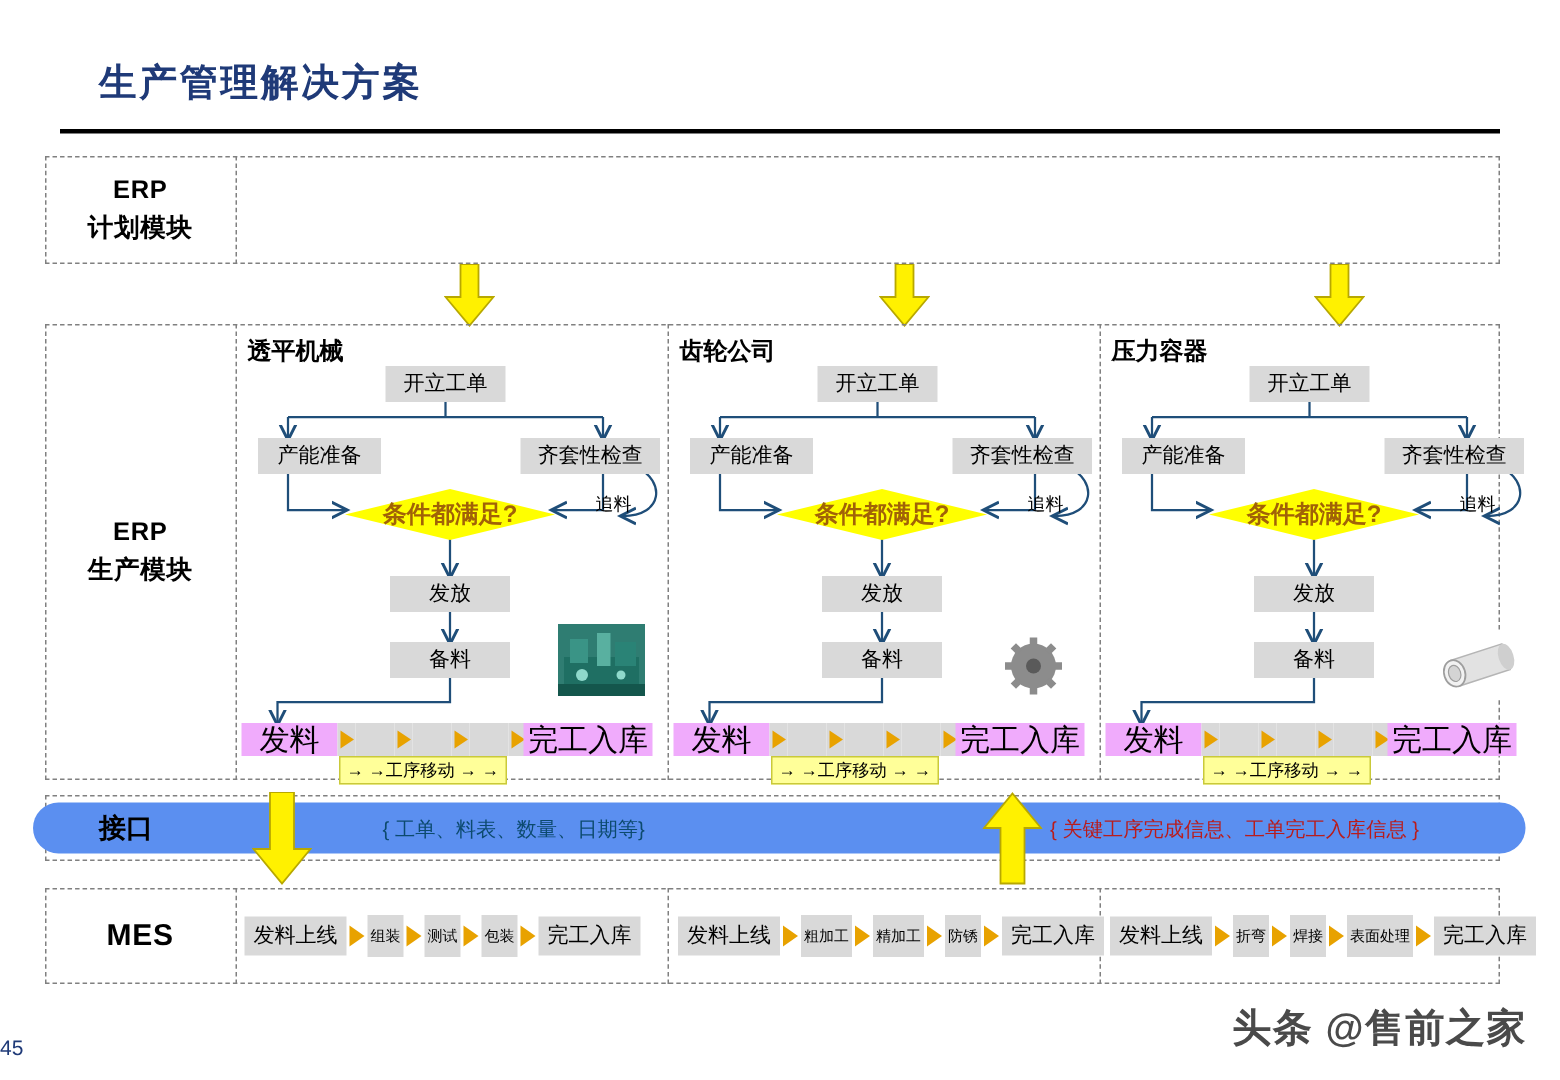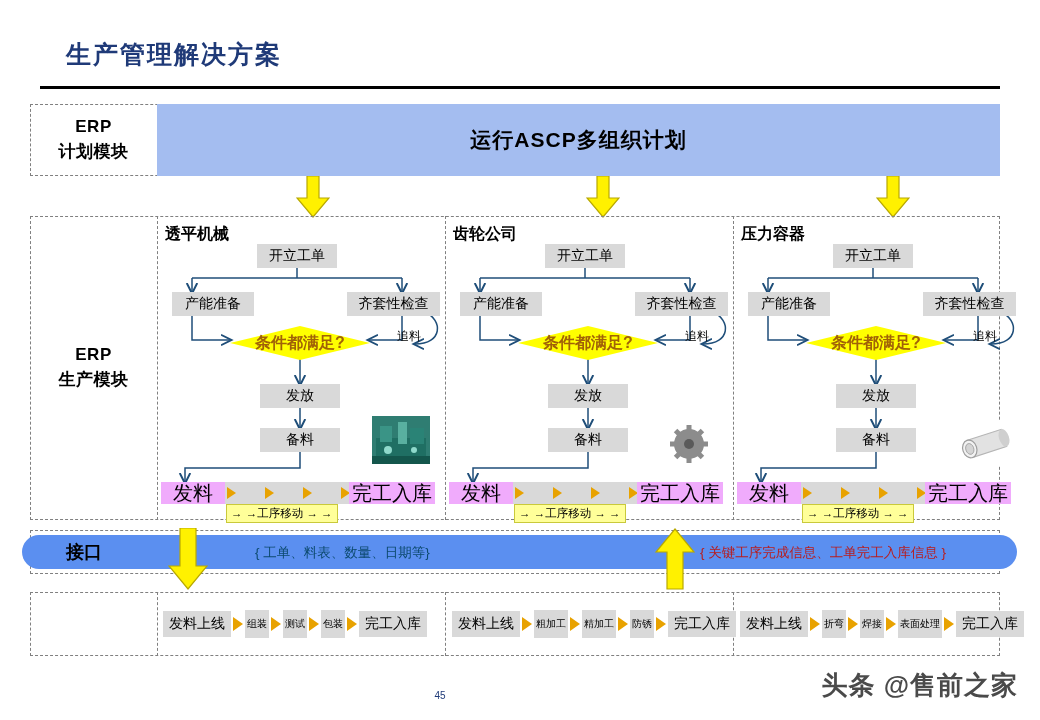--- a/index.html
+++ b/index.html
@@ -123,44 +123,41 @@
   .mchev { display:flex; align-items:center; justify-content:center; width:14px; height:20px; }
   .mchev i {
     display:block; width:0; height:0;
     border-top: 7px solid transparent; border-bottom: 7px solid transparent;
     border-left: 10px solid #E8A200;
   }
 
   
   .pageno {
     position: absolute; left: 0; top: 690px; width: 880px;
-    text-align: center; font-size: 10px; color: #1F3A78;
+    font-size: 14px; color: #1F3A78;
   }
   .watermark {
     position: absolute; right: 22px; top: 668px;
     font-size: 26px; font-weight: bold; color: #2b2b2b; opacity: .85;
     letter-spacing: 1px; white-space: nowrap;
   }
 </style>
 </head>
 <body>
 
 <div id="slide">
 
   <div class="title">生产管理解决方案</div>
   <div class="title-rule"></div>
 
   <div class="frame" style="left:30px; top:104px; width:970px; height:72px;"></div>
   <div class="vdiv" style="left:157px; top:104px; height:72px;"></div>
   <div class="rowlabel" style="left:30px; top:104px; width:127px; height:72px;">
     <span class="l1">ERP</span>
     <span class="l2">计划模块</span>
-  </div>
-  <div class="ascp-band">
-    <span>运行ASCP多组织计划</span>
   </div>
 
   <div class="yarrow-down" style="left:296px; top:176px;">
     <svg viewBox="0 0 34 42">
         <polygon points="11,0 23,0 23,22 33,22 17,41 1,22 11,22" fill="#FFF100" stroke="#B8A800" stroke-width="1.2"></polygon>
       </svg>
   </div>
   <div class="yarrow-down" style="left:586px; top:176px;">
     <svg viewBox="0 0 34 42">
         <polygon points="11,0 23,0 23,22 33,22 17,41 1,22 11,22" fill="#FFF100" stroke="#B8A800" stroke-width="1.2"></polygon>
@@ -409,20 +406,23 @@
   <div class="yarrow-up" style="left:655px; top:528px; width:40px; height:62px;">
     <svg viewBox="0 0 40 62">
         <polygon points="20,1 39,24 28,24 28,61 12,61 12,24 1,24" fill="#FFF100" stroke="#B8A800" stroke-width="1.2"></polygon>
       </svg>
   </div>
 
   <div class="frame" style="left:30px; top:592px; width:970px; height:64px;"></div>
   <div class="vdiv" style="left:157px; top:592px; height:64px;"></div>
   <div class="vdiv" style="left:445px; top:592px; height:64px;"></div>
   <div class="vdiv" style="left:733px; top:592px; height:64px;"></div>
+  <div class="rowlabel" style="left:30px; top:592px; width:127px; height:64px;">
+    <span class="l1" style="font-size:20px;">MES</span>
+  </div>
 
   <div class="mesrow" style="left:163px; top:610px;">
     <span class="mesbox">发料上线</span>
     <span class="mchev">
         <i></i>
       </span>
     <span class="messtep">组装</span>
     <span class="mchev">
         <i></i>
       </span>

